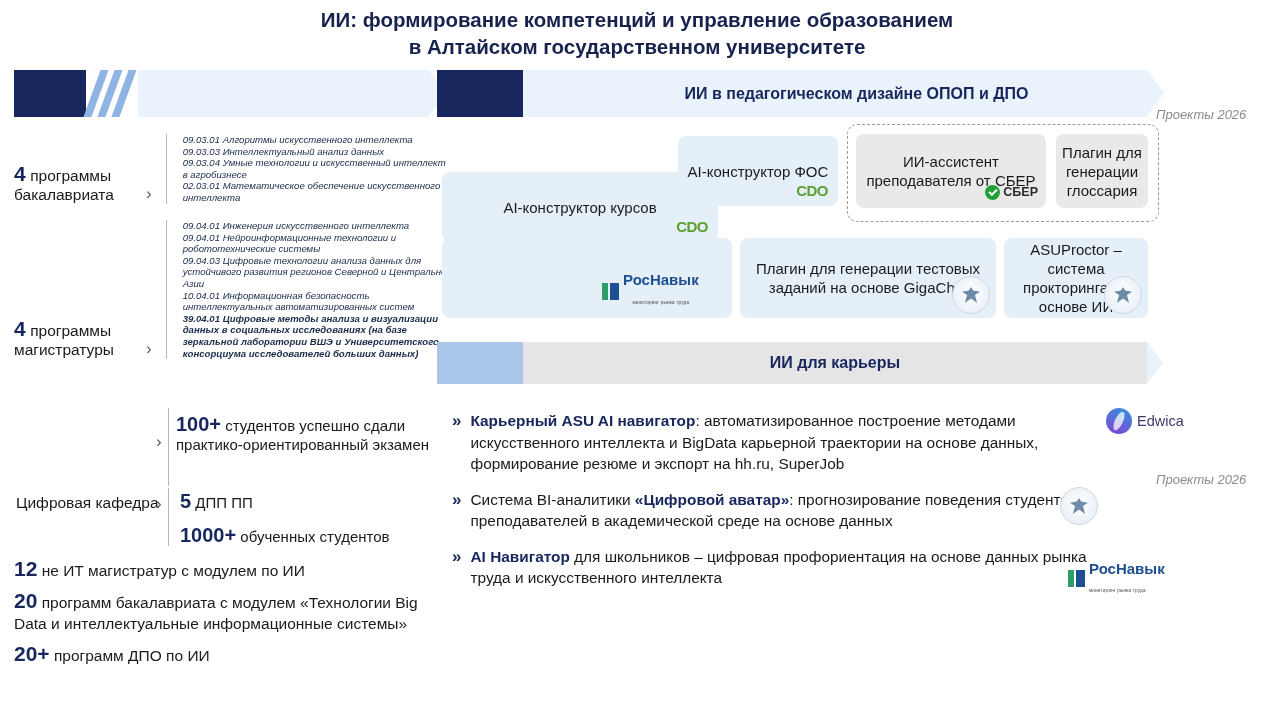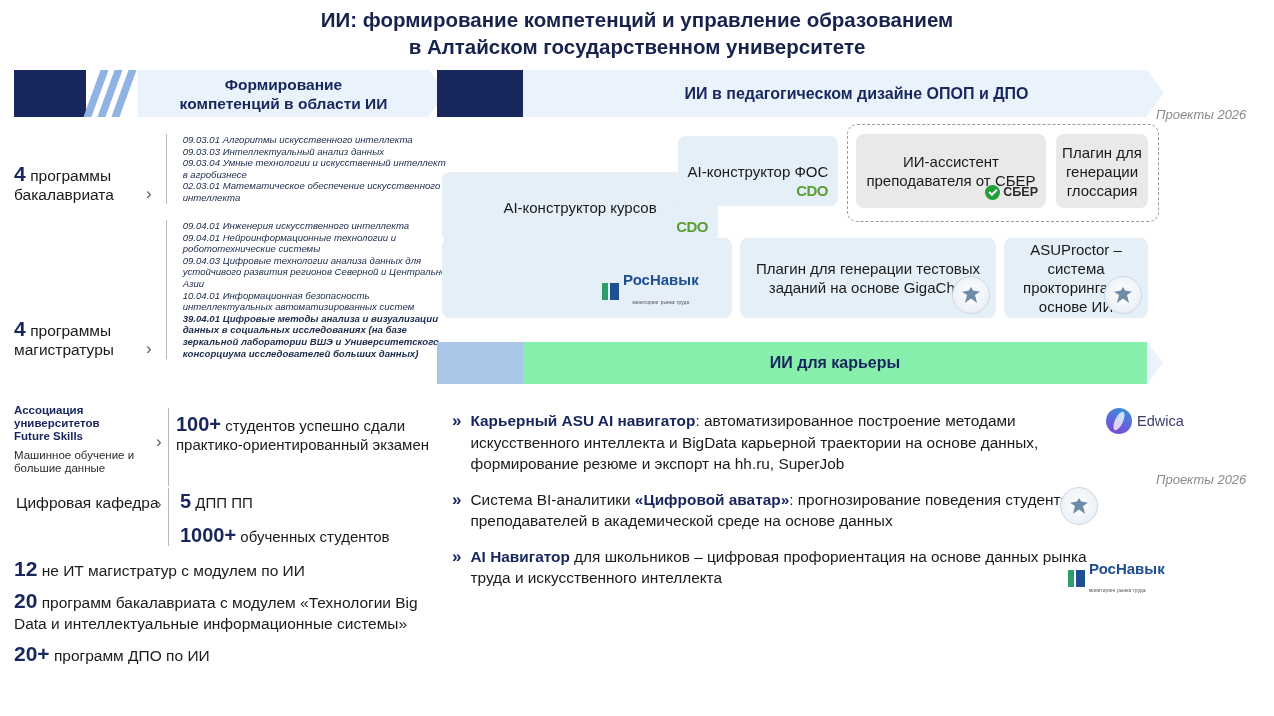--- a/index.html
+++ b/index.html
@@ -42,21 +42,21 @@
   
   .right-banner{position:absolute;left:437px;top:70px;width:710px;height:47px;}
   .rb-dark{position:absolute;left:0;top:0;width:86px;height:47px;background:#17265c;}
   .rb-body{position:absolute;left:86px;top:0;right:0;height:47px;background:#eaf2fb;display:flex;align-items:center;justify-content:center;padding-left:43px;}
   .rb-body span{font-weight:bold;font-size:16px;color:#17265c;}
   .rb-arrow{position:absolute;right:-17px;top:0;width:0;height:0;border-top:23.5px solid transparent;border-bottom:23.5px solid transparent;border-left:17px solid #eaf2fb;}
 
   
   .career-banner{position:absolute;left:437px;top:342px;width:710px;height:42px;}
   .cb-dark{position:absolute;left:0;top:0;width:86px;height:42px;background:#a9c6e8;}
-  .cb-body{position:absolute;left:86px;top:0;right:0;height:42px;background:#86efac;display:flex;align-items:center;justify-content:center;}
+  .cb-body{position:absolute;left:86px;top:0;right:0;height:42px;background:#e5e5e5;display:flex;align-items:center;justify-content:center;}
   .cb-body span{font-weight:bold;font-size:16px;color:#17265c;}
   .cb-arrow{position:absolute;right:-16px;top:0;width:0;height:0;border-top:21px solid transparent;border-bottom:21px solid transparent;border-left:16px solid #eaf2fb;}
 
   .proj-label{position:absolute;font-style:italic;font-size:13px;color:#8a8a8a;}
 
   
   .prog-row{position:absolute;display:flex;align-items:flex-end;gap:8px;}
   .prog-left{width:118px;}
   .prog-left .big{font-size:21px;font-weight:bold;color:#17265c;}
   .prog-left .txt{font-size:15.5px;color:#1b1b1b;}
@@ -135,24 +135,20 @@
     <div>ИИ: формирование компетенций и управление образованием</div>
     <div>в Алтайском государственном университете</div>
   </div>
 
   <div class="left-banner">
     <div class="lb-dark"></div>
     <div class="lb-stripe" style="left:78px;"></div>
     <div class="lb-stripe" style="left:92px;"></div>
     <div class="lb-stripe" style="left:106px;"></div>
     <div class="lb-body" style="left:124px;">
-      <span>
-        <span>Формирование</span><br>
-        <span>компетенций в области ИИ</span>
-      </span>
       <div class="lb-arrow"></div>
     </div>
   </div>
 
   <div class="right-banner">
     <div class="rb-dark"></div>
     <div class="rb-body">
       <span>ИИ в педагогическом дизайне ОПОП и ДПО</span>
       <div class="rb-arrow"></div>
     </div>
@@ -191,25 +187,20 @@
     <div class="vline"></div>
     <div class="prog-list">
       <div>09.04.01 Инженерия искусственного интеллекта</div>
       <div>09.04.01 Нейроинформационные технологии и робототехнические системы</div>
       <div>09.04.03 Цифровые технологии анализа данных для устойчивого развития регионов Северной и Центральной Азии</div>
       <div>10.04.01 Информационная безопасность интеллектуальных автоматизированных систем</div>
       <div style="font-weight:bold;">39.04.01 Цифровые методы анализа и визуализации данных в социальных исследованиях (на базе зеркальной лаборатории ВШЭ и Университетского консорциума исследователей больших данных)</div>
     </div>
   </div>
 
-  <div class="assoc">
-    <div class="a1">Ассоциация университетов</div>
-    <div class="a1">Future Skills</div>
-    <div class="a2">Машинное обучение и большие данные</div>
-  </div>
   <div class="chev" style="position:absolute;left:150px;top:432px;">›</div>
   <div style="position:absolute;left:168px;top:408px;width:1px;height:78px;background:#b9b9b9;"></div>
 
   <div class="stat-100">
     <b>100+</b>
     <span>студентов успешно сдали практико-ориентированный экзамен</span>
   </div>
 
   <div class="digital-dept">
     <span>Цифровая кафедра</span>

